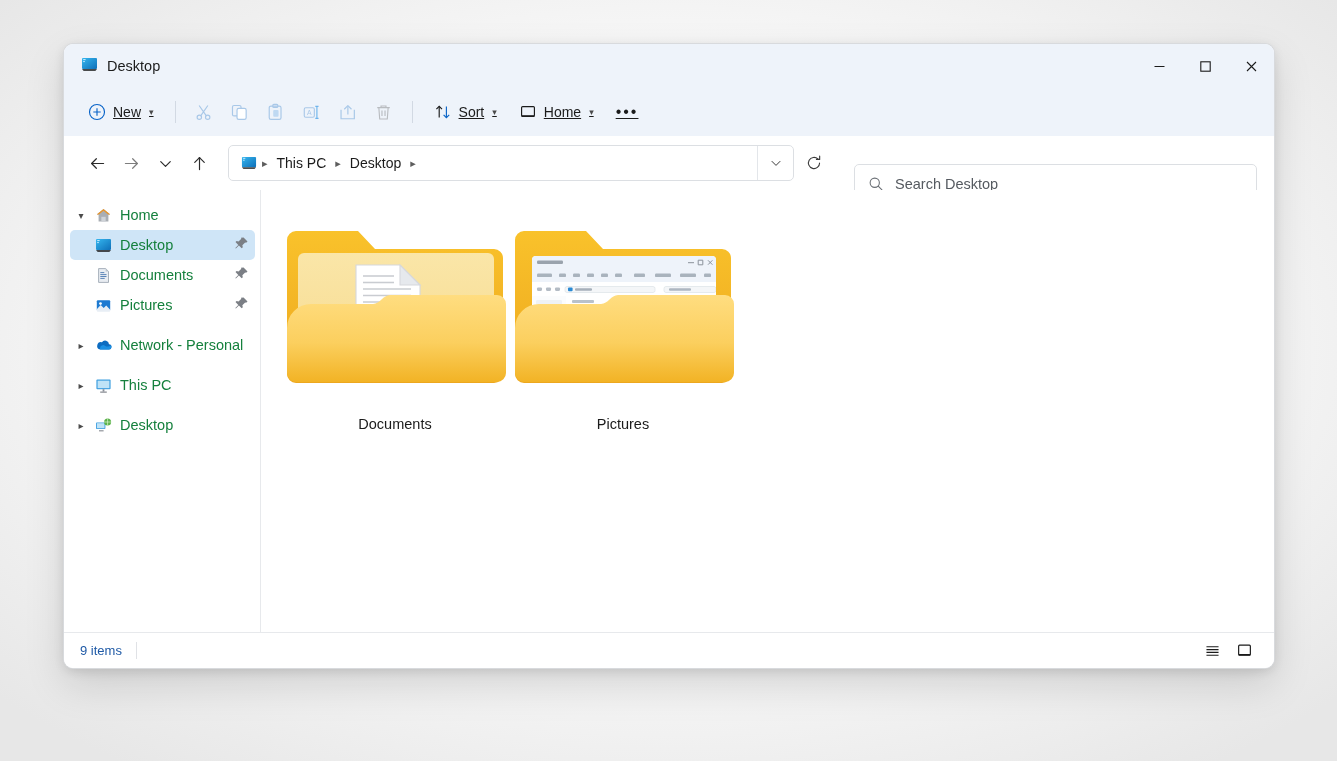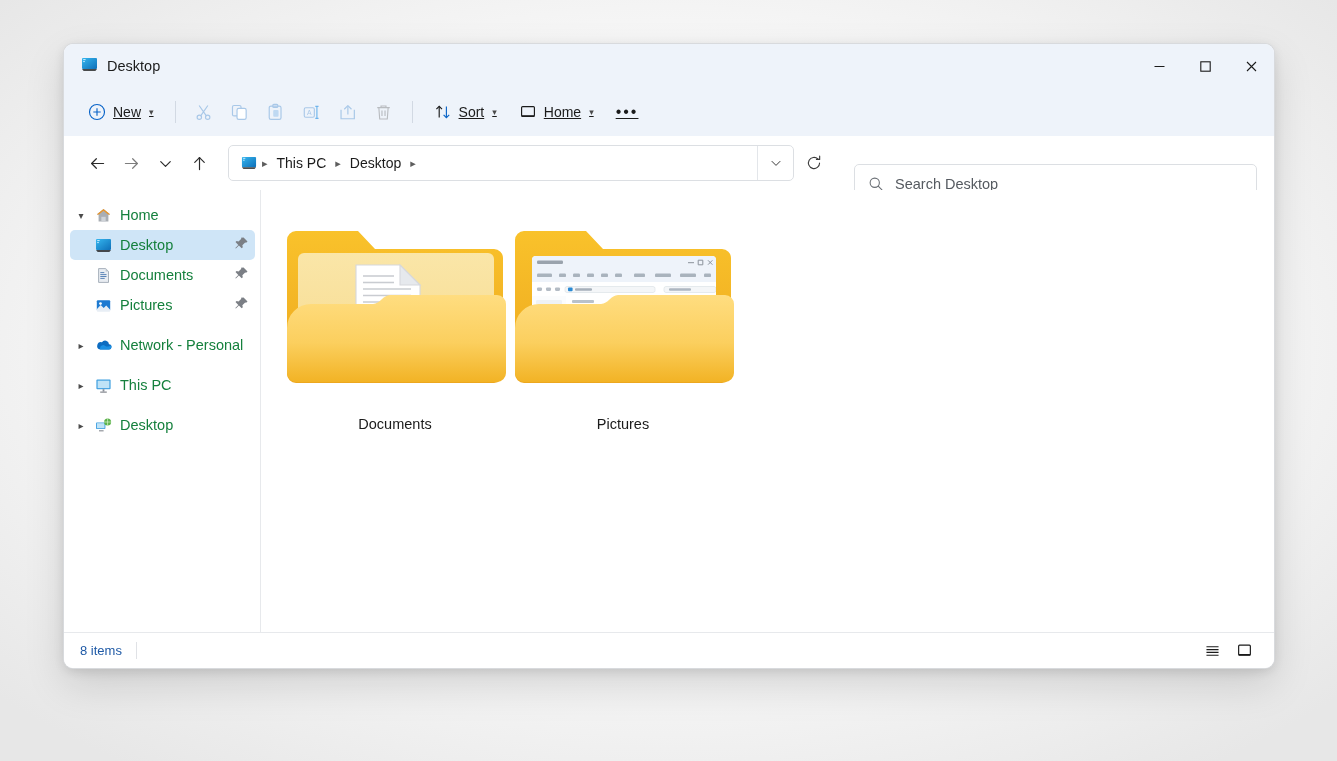--- a/index.html
+++ b/index.html
@@ -605,21 +605,21 @@
               <path d="M3 108a24 24 0 0 1 24-24h62c7 0 10-9 17-9h107a9 9 0 0 1 9 9v69a9 9 0 0 1-9 9H12a9 9 0 0 1-9-9z" fill="url(#ffront2)"></path>
             </svg>
           </div>
           <span class="tile-label">Pictures</span>
         </div>
       </div>
     </div>
   </div>
 
   <div class="statusbar">
-    <span class="status-text">8 items</span>
+    <span class="status-text">9 items</span>
     <span class="status-div"></span>
     <div class="view-toggles">
       <div class="vt">
         <svg width="17" height="17" viewBox="0 0 18 18">
           <g stroke="#1b1b1b" stroke-width="1.25">
             <path d="M2.6 5h12.8"></path>
               <path d="M2.6 8h12.8"></path>
               <path d="M2.6 11h12.8"></path>
               <path d="M2.6 14h12.8"></path>
           </g>

